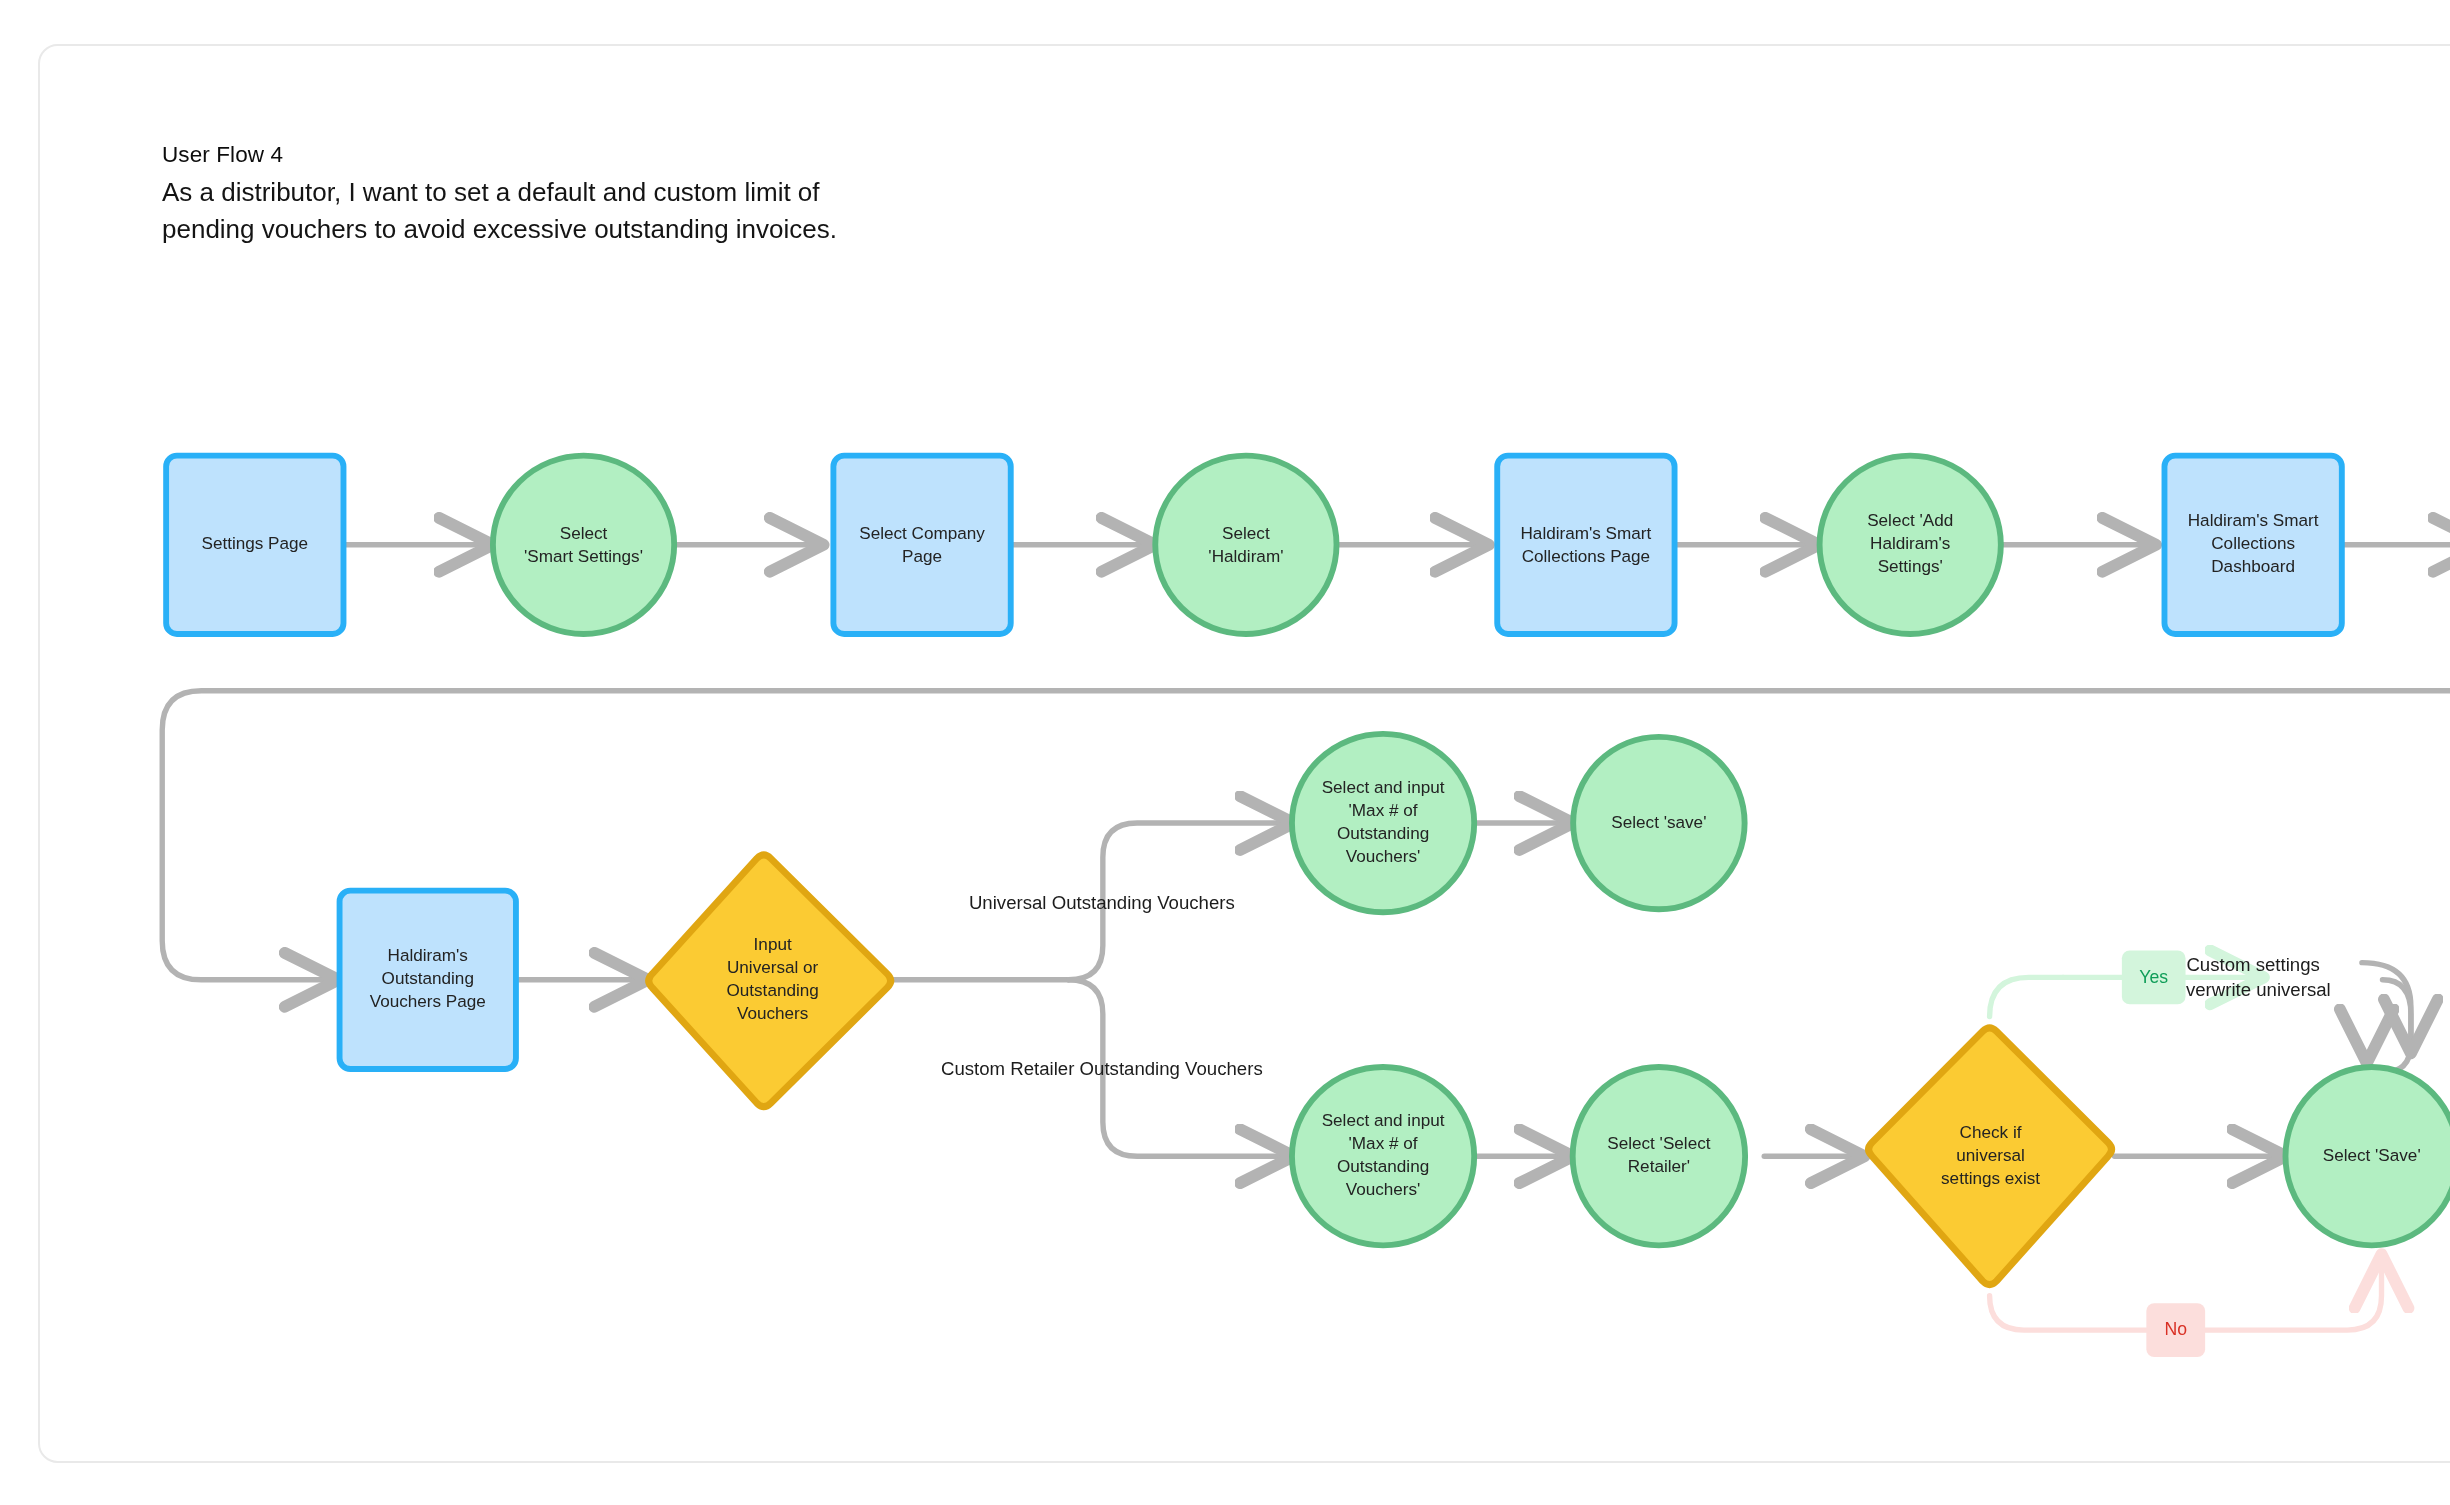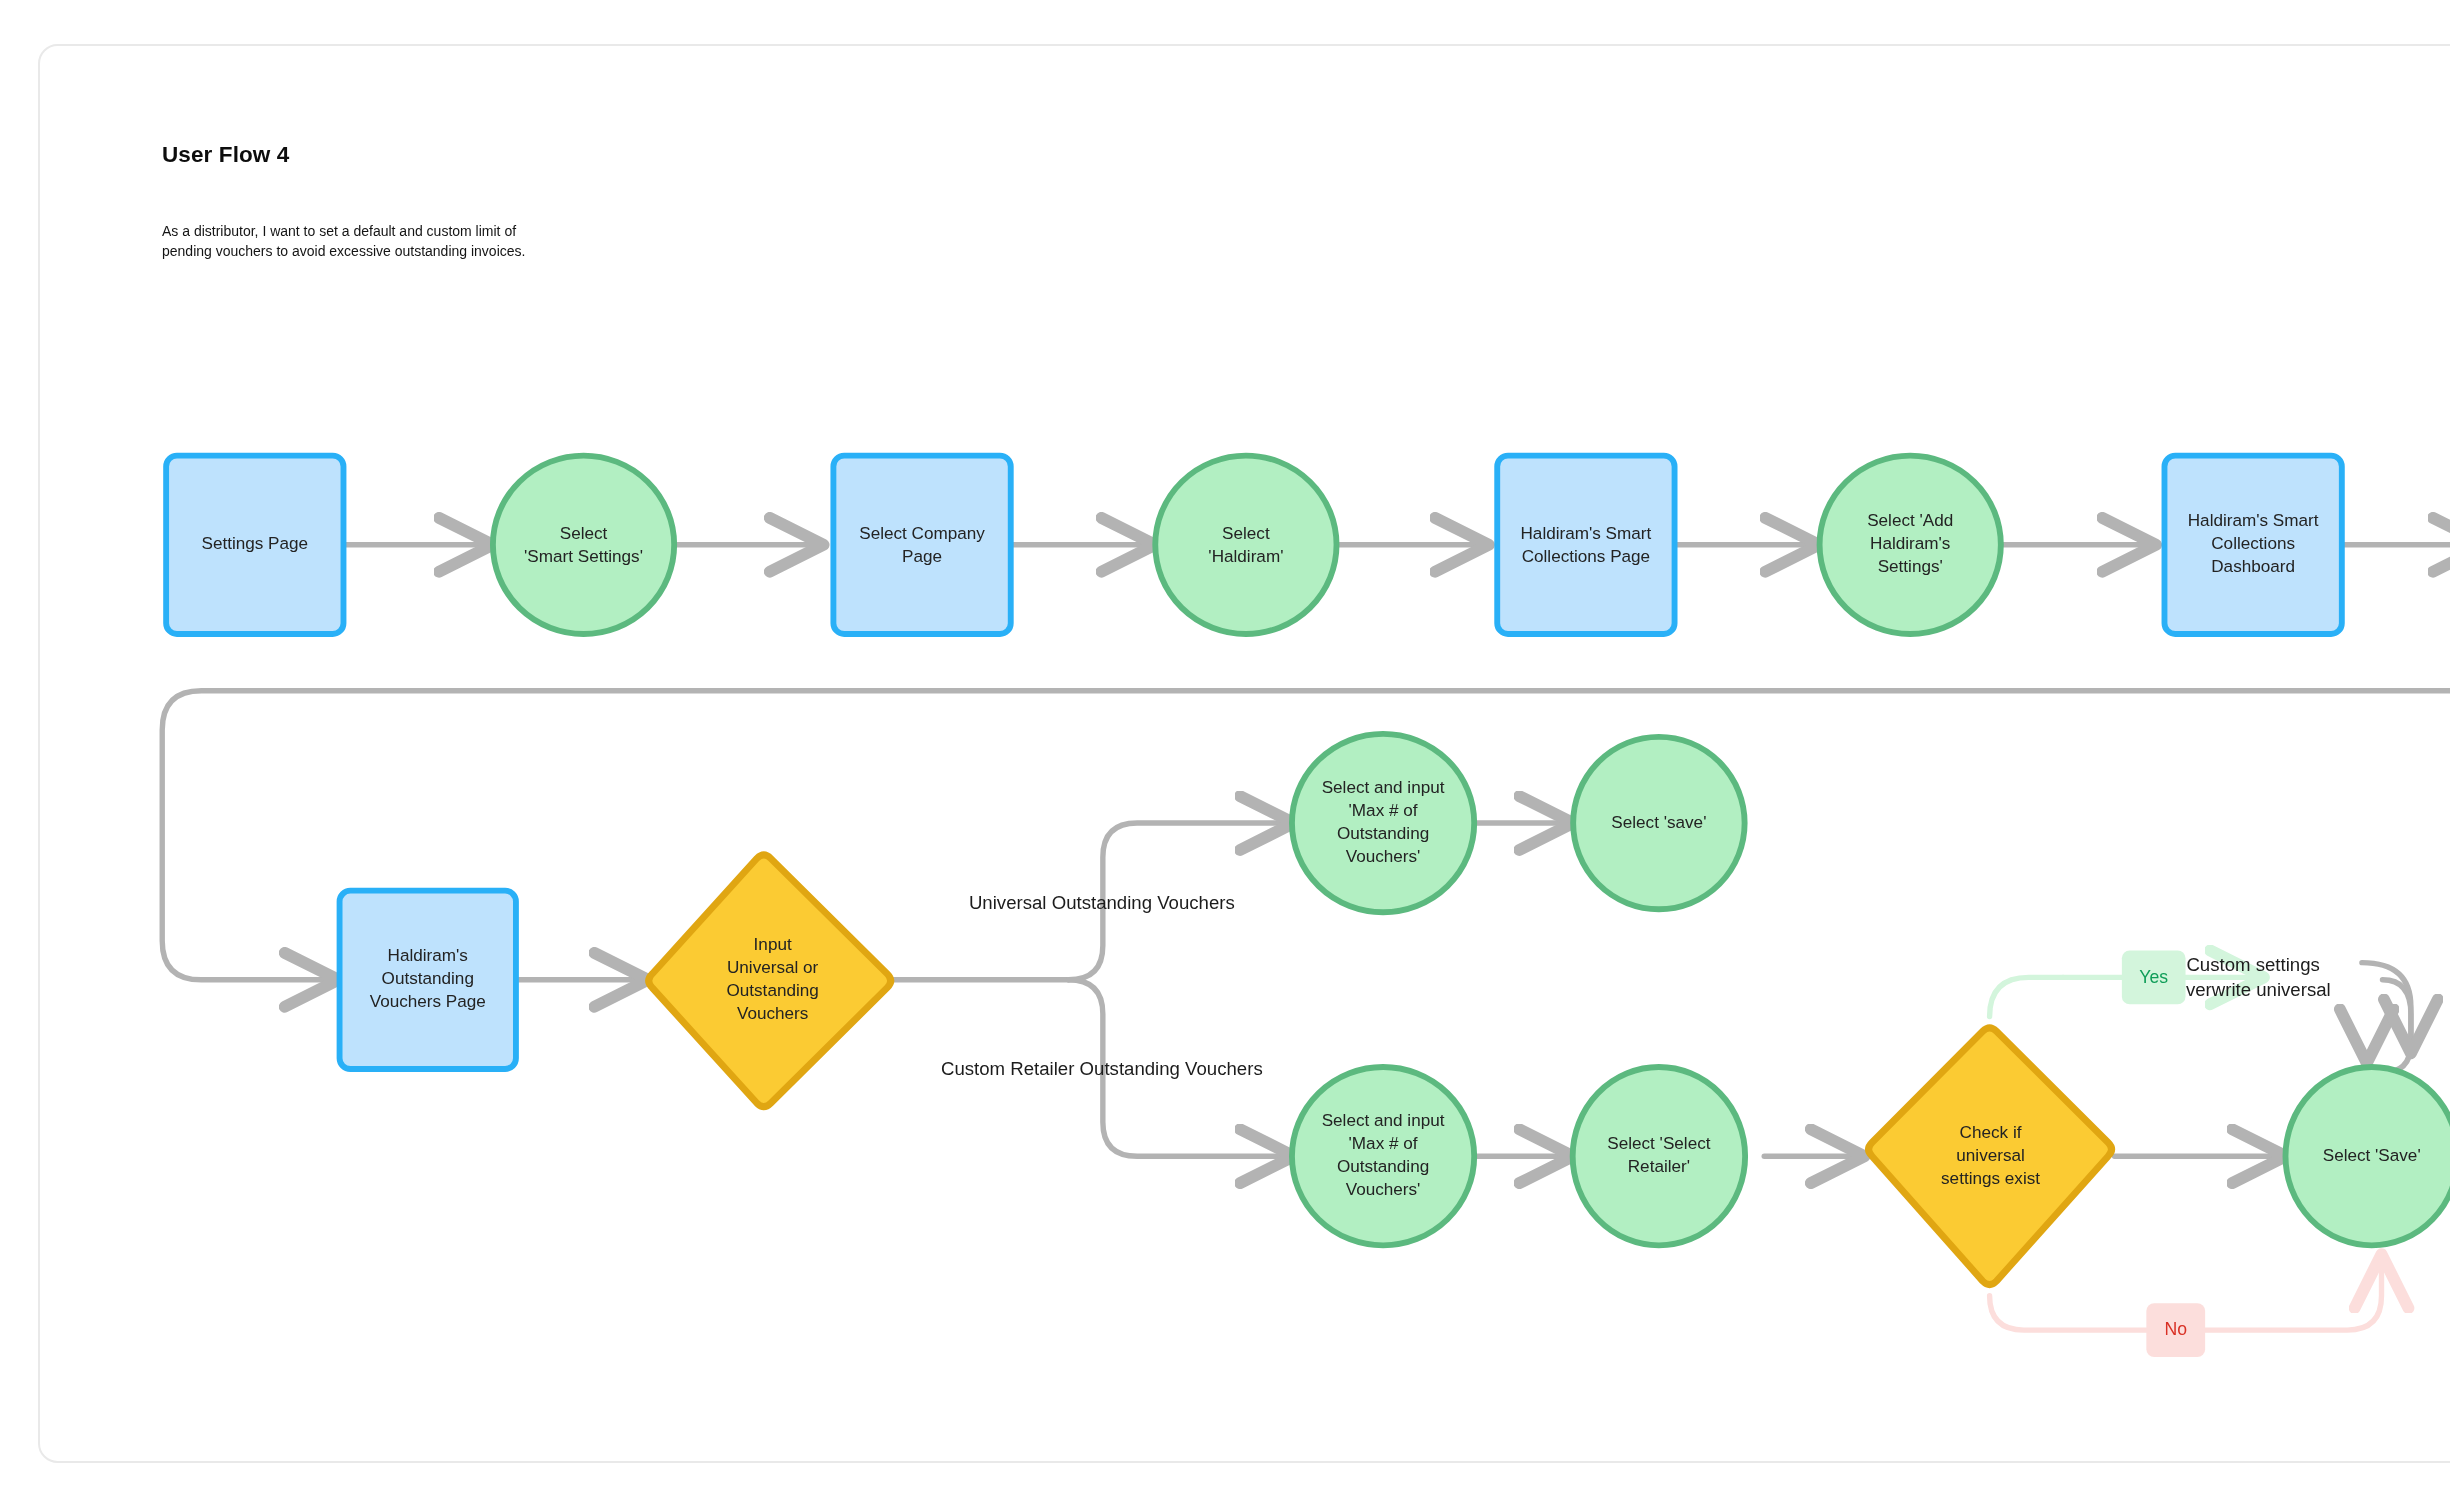--- a/index.html
+++ b/index.html
@@ -3,27 +3,26 @@
 <meta charset="utf-8">
 <style>
   html,body{margin:0;padding:0;background:#ffffff;}
   body{width:3647px;height:1505px;font-family:"Liberation Sans",sans-serif;overflow:hidden;}
   #canvas{position:absolute;left:0;top:0;width:3647px;height:1505px;}
   .frame{
     position:absolute;left:38px;top:44px;width:3561px;height:1419px;
     border:2.5px solid #e9e9e9;border-radius:19.6px;background:#fff;box-sizing:border-box;
   }
   .flow-title{
-    position:absolute;left:162px;top:142px;font-size:22.5px;font-weight:bold;color:#0d0d0d;
+    position:absolute;left:162px;top:142px;font-size:22.5px;font-weight:normal;color:#0d0d0d;
     letter-spacing:0.1px;
   }
   .flow-desc{
-    position:absolute;left:162px;top:174px;font-size:14px;color:#141414;line-height:1.42;
+    position:absolute;left:162px;top:174px;font-size:26px;color:#141414;line-height:1.42;
     white-space:pre-line;
-    margin-top:48px;
   }
   svg{position:absolute;left:0;top:0;width:3647px;height:1505px;overflow:visible;}
   .nodelabel{
     font-family:"Liberation Sans",sans-serif;fill:#232323;font-size:35px;
     text-anchor:middle;dominant-baseline:middle;
   }
   .edgelabel{
     font-family:"Liberation Sans",sans-serif;fill:#1c1c1c;font-size:38px;
     text-anchor:middle;dominant-baseline:middle;
   }

